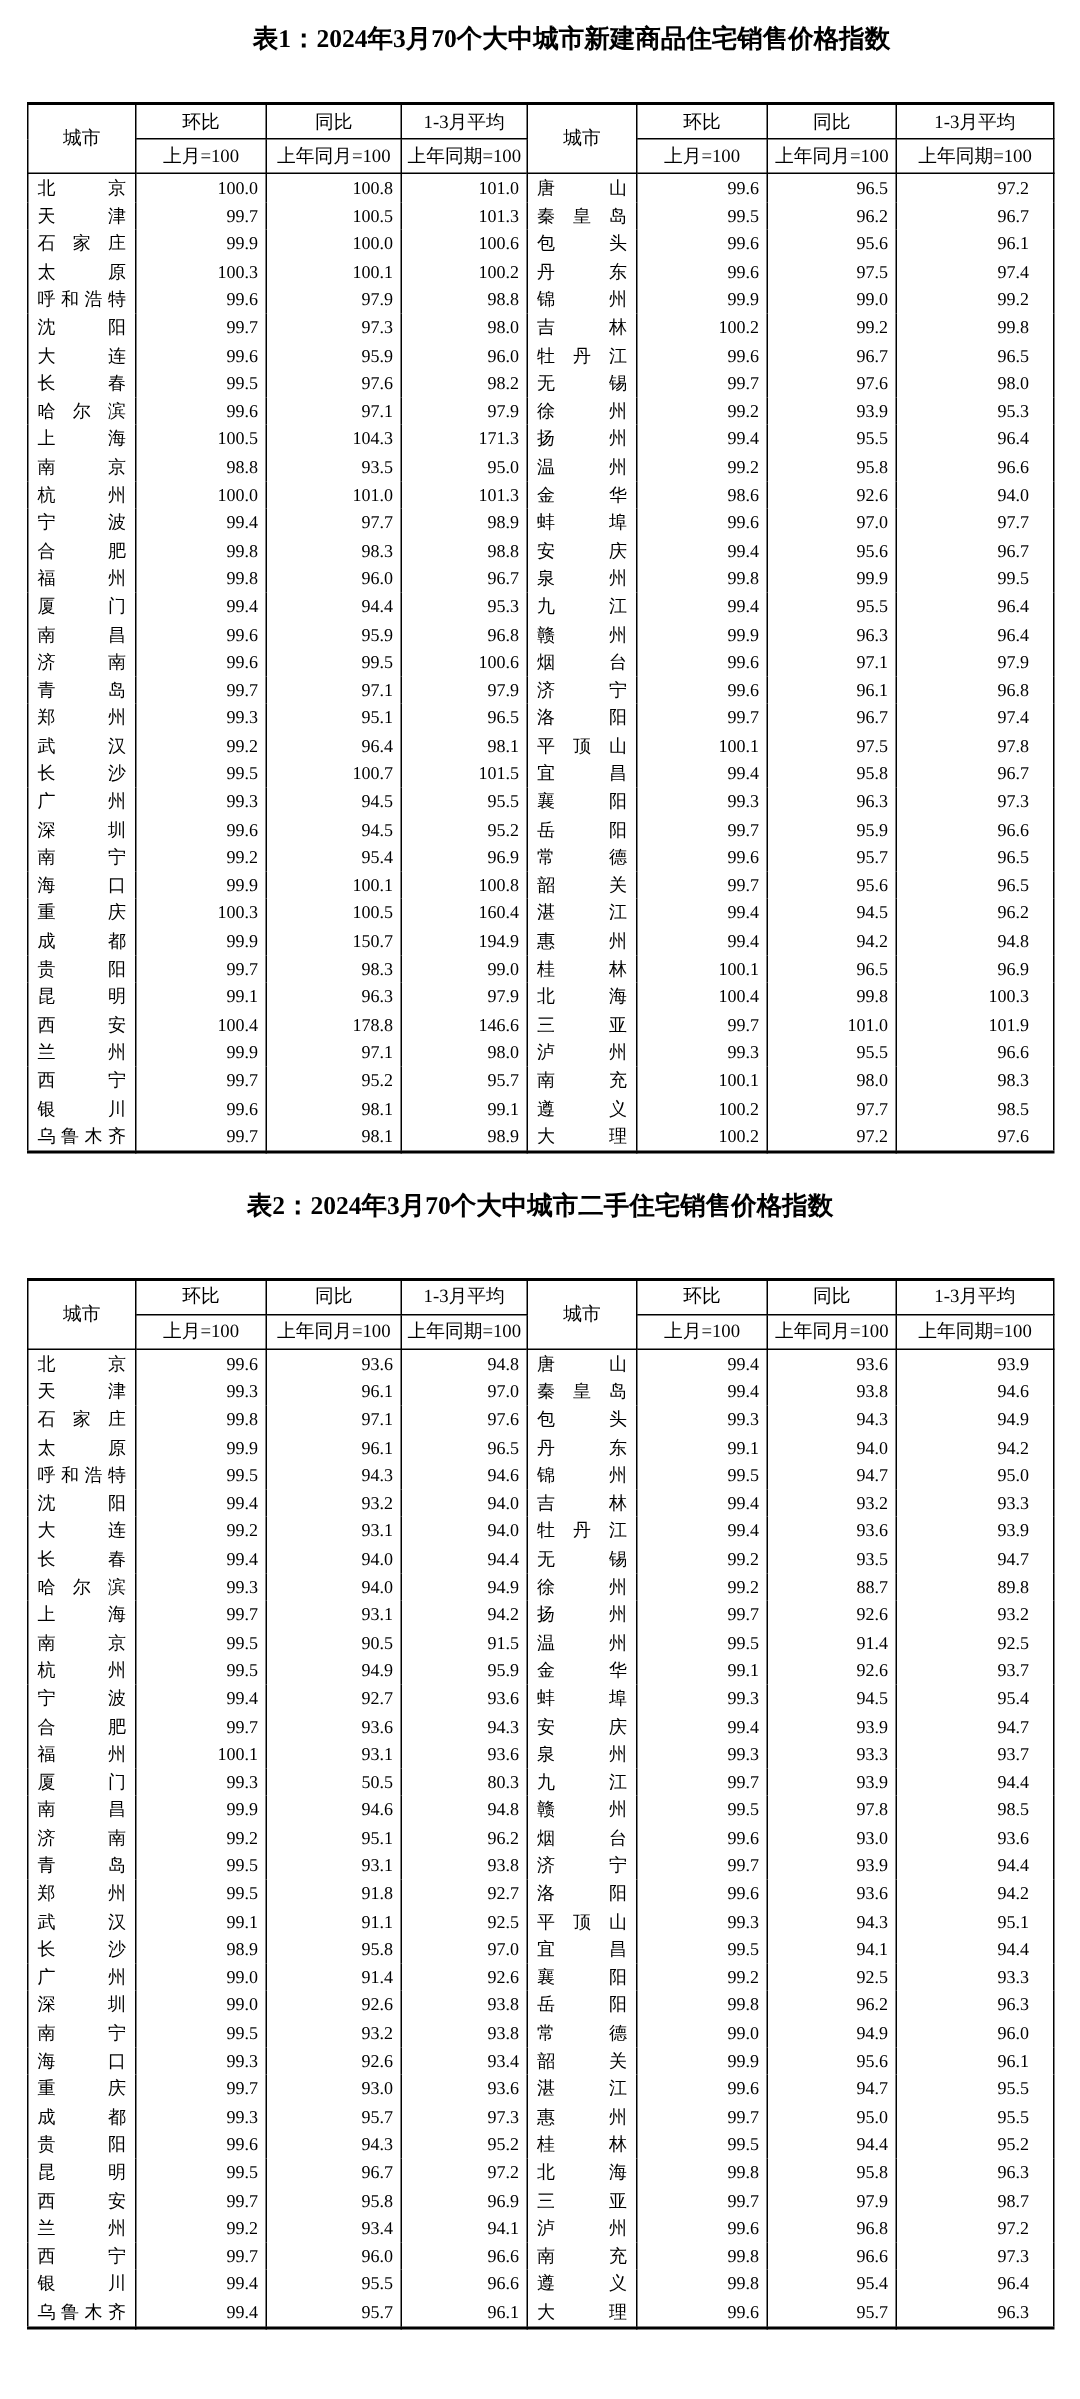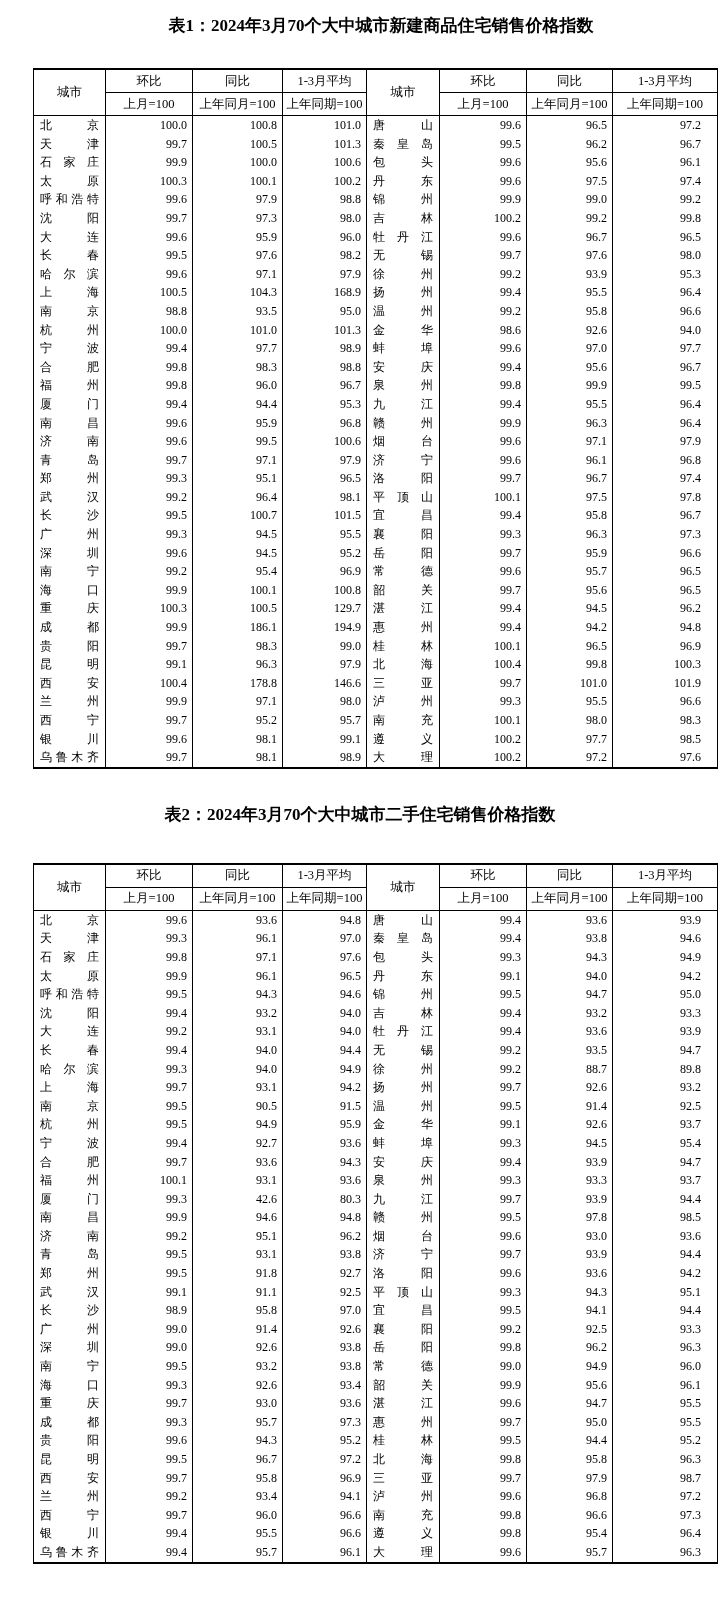--- a/index.html
+++ b/index.html
@@ -4,24 +4,24 @@
 <style>
   html,body{margin:0;padding:0;}
   body{
     width:720px;height:1599px;overflow:hidden;background:#ffffff;color:#000;
     font-family:"Liberation Serif","DejaVu Serif",serif;
   }
   .page-title{
     text-align:center;font-weight:bold;font-size:17px;line-height:20px;margin:0;
   }
   #title1{padding-top:16px;padding-left:42px;}
-  #title2{padding-top:36px;}
+  #title2{padding-top:25px;}
   table.price-table{
     border-collapse:collapse;table-layout:fixed;
-    margin:32px 0 0 33px;width:684px;
+    margin:32px 0 0 18px;width:684px;
     border-left:1px solid #000;border-right:1px solid #000;
     border-top:2px solid #000;border-bottom:2px solid #000;border-radius:22px;
   }
   #table2{margin-top:38px;}
   col.c-city{width:72px;}  col.c-m1{width:87px;} col.c-y1{width:90px;} col.c-a1{width:84px;}
   col.c-city2{width:73px;} col.c-m2{width:87px;} col.c-y2{width:86px;} col.c-a2{width:105px;}
   th{
     border:1px solid #000;font-weight:normal;font-size:12.5px;
     height:22px;padding:0;text-align:center;
   }
@@ -270,21 +270,21 @@
 
       <tr>
         <td class="city">
           <span class="cname">
             <span>上</span>
             <span>海</span>
           </span>
         </td>
         <td class="num">100.5</td>
         <td class="num">104.3</td>
-        <td class="num">168.9</td>
+        <td class="num">171.3</td>
         <td class="city">
           <span class="cname">
             <span>扬</span>
             <span>州</span>
           </span>
         </td>
         <td class="num">99.4</td>
         <td class="num">95.5</td>
         <td class="num end">96.4</td>
       </tr>
@@ -628,41 +628,41 @@
 
       <tr>
         <td class="city">
           <span class="cname">
             <span>重</span>
             <span>庆</span>
           </span>
         </td>
         <td class="num">100.3</td>
         <td class="num">100.5</td>
-        <td class="num">129.7</td>
+        <td class="num">160.4</td>
         <td class="city">
           <span class="cname">
             <span>湛</span>
             <span>江</span>
           </span>
         </td>
         <td class="num">99.4</td>
         <td class="num">94.5</td>
         <td class="num end">96.2</td>
       </tr>
 
       <tr>
         <td class="city">
           <span class="cname">
             <span>成</span>
             <span>都</span>
           </span>
         </td>
         <td class="num">99.9</td>
-        <td class="num">186.1</td>
+        <td class="num">150.7</td>
         <td class="num">194.9</td>
         <td class="city">
           <span class="cname">
             <span>惠</span>
             <span>州</span>
           </span>
         </td>
         <td class="num">99.4</td>
         <td class="num">94.2</td>
         <td class="num end">94.8</td>
@@ -1176,21 +1176,21 @@
       </tr>
 
       <tr>
         <td class="city">
           <span class="cname">
             <span>厦</span>
             <span>门</span>
           </span>
         </td>
         <td class="num">99.3</td>
-        <td class="num">42.6</td>
+        <td class="num">50.5</td>
         <td class="num">80.3</td>
         <td class="city">
           <span class="cname">
             <span>九</span>
             <span>江</span>
           </span>
         </td>
         <td class="num">99.7</td>
         <td class="num">93.9</td>
         <td class="num end">94.4</td>

